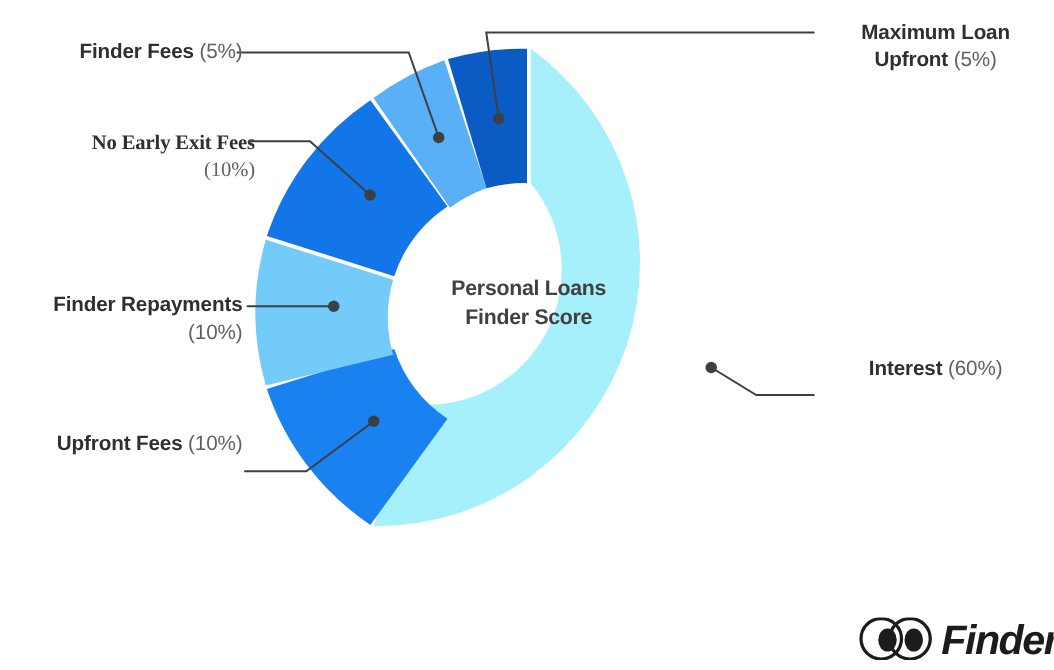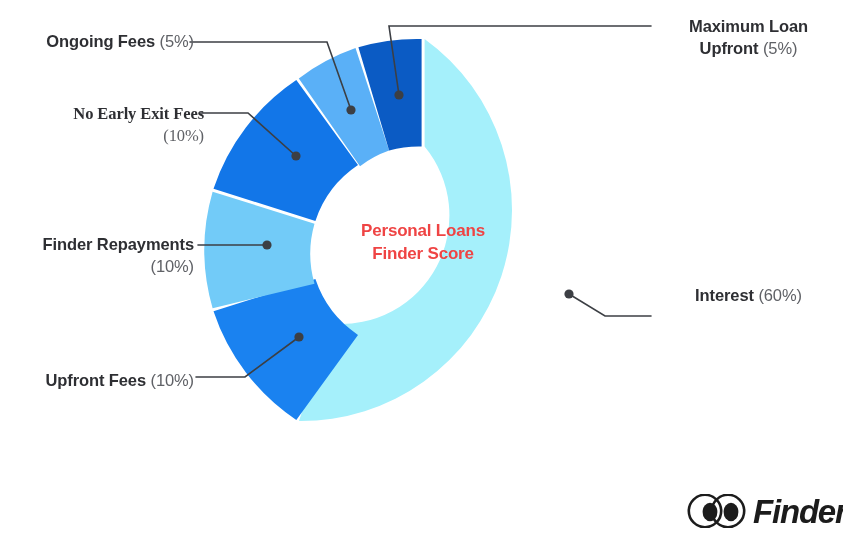--- a/index.html
+++ b/index.html
@@ -40,35 +40,35 @@
   .label .pct {
     font-weight: normal;
     color: #5f6166;
   }
   .label.right { text-align: center; }
   .label.left  { text-align: right; }
 
   #lbl-ongoing        { left: 18px;  top: 30px;  width: 176px; }
   #lbl-noexit         { left: 20px;  top: 103px; width: 184px; font-family: Liberation Serif, serif; }
   #lbl-extra          { left: 8px;   top: 233px; width: 186px; }
-  #lbl-upfront        { left: 8px;   top: 369px; width: 186px; }
+  #lbl-upfront        { left: 8px;   top: 344px; width: 186px; }
   #lbl-maxloan        { left: 661px; top: 15px;  width: 175px; }
   #lbl-interest       { left: 661px; top: 284px; width: 175px; }
 
   .center-text {
     position: absolute;
     left: 318px;
     top: 219px;
     width: 210px;
     text-align: center;
     font-family: "Liberation Sans", sans-serif;
     font-size: 17px;
     line-height: 23px;
     font-weight: bold;
-    color: #ef4444;
+    color: #404040;
     letter-spacing: -0.2px;
   }
 
   
   .logo {
     position: absolute;
     left: 686px;
     top: 494px;
     display: flex;
     align-items: center;
@@ -155,21 +155,21 @@
       <circle cx="569" cy="294" r="4.6"></circle>
     </g>
   </svg>
 
   <div class="center-text">
     <div>Personal Loans</div>
     <div>Finder Score</div>
   </div>
 
   <div class="label left" id="lbl-ongoing">
-    <span class="name">Ongoing Fees</span>
+    <span class="name">Finder Fees</span>
     <span class="pct">(5%)</span>
   </div>
 
   <div class="label left" id="lbl-noexit">
     <div><span class="name">No Early Exit Fees</span></div>
     <div><span class="pct">(10%)</span></div>
   </div>
 
   <div class="label left" id="lbl-extra">
     <div><span class="name">Finder Repayments</span></div>

